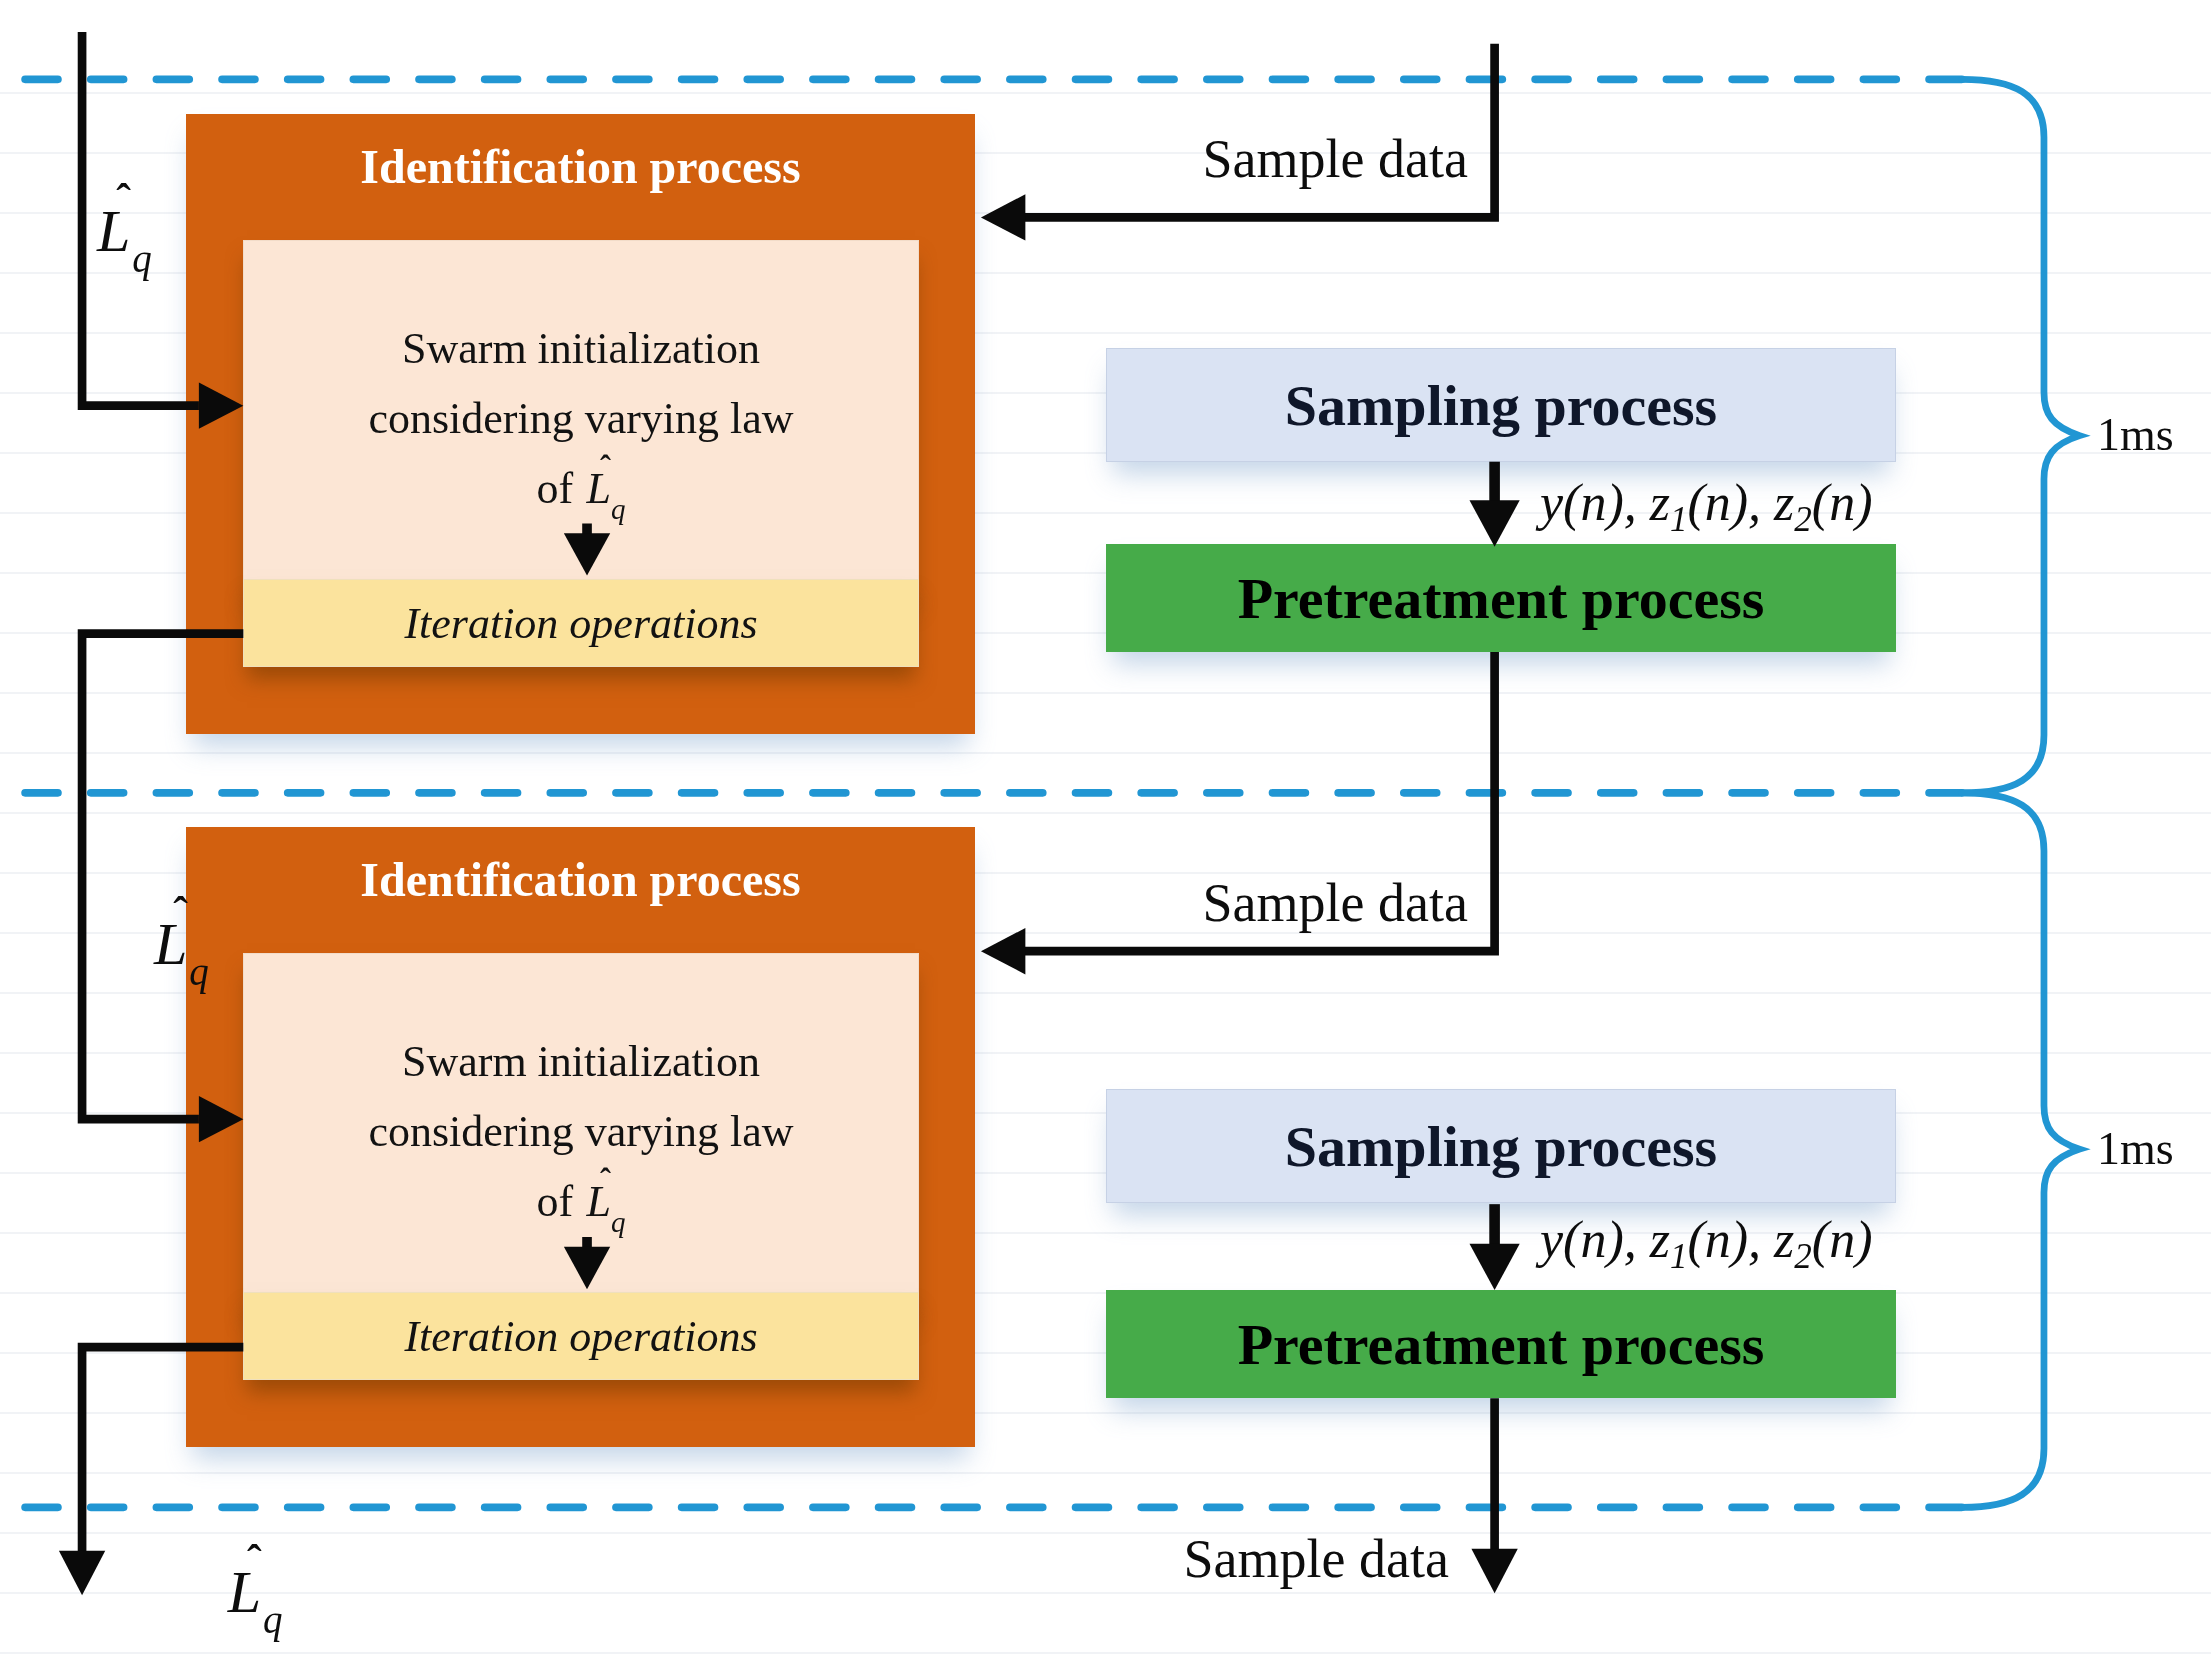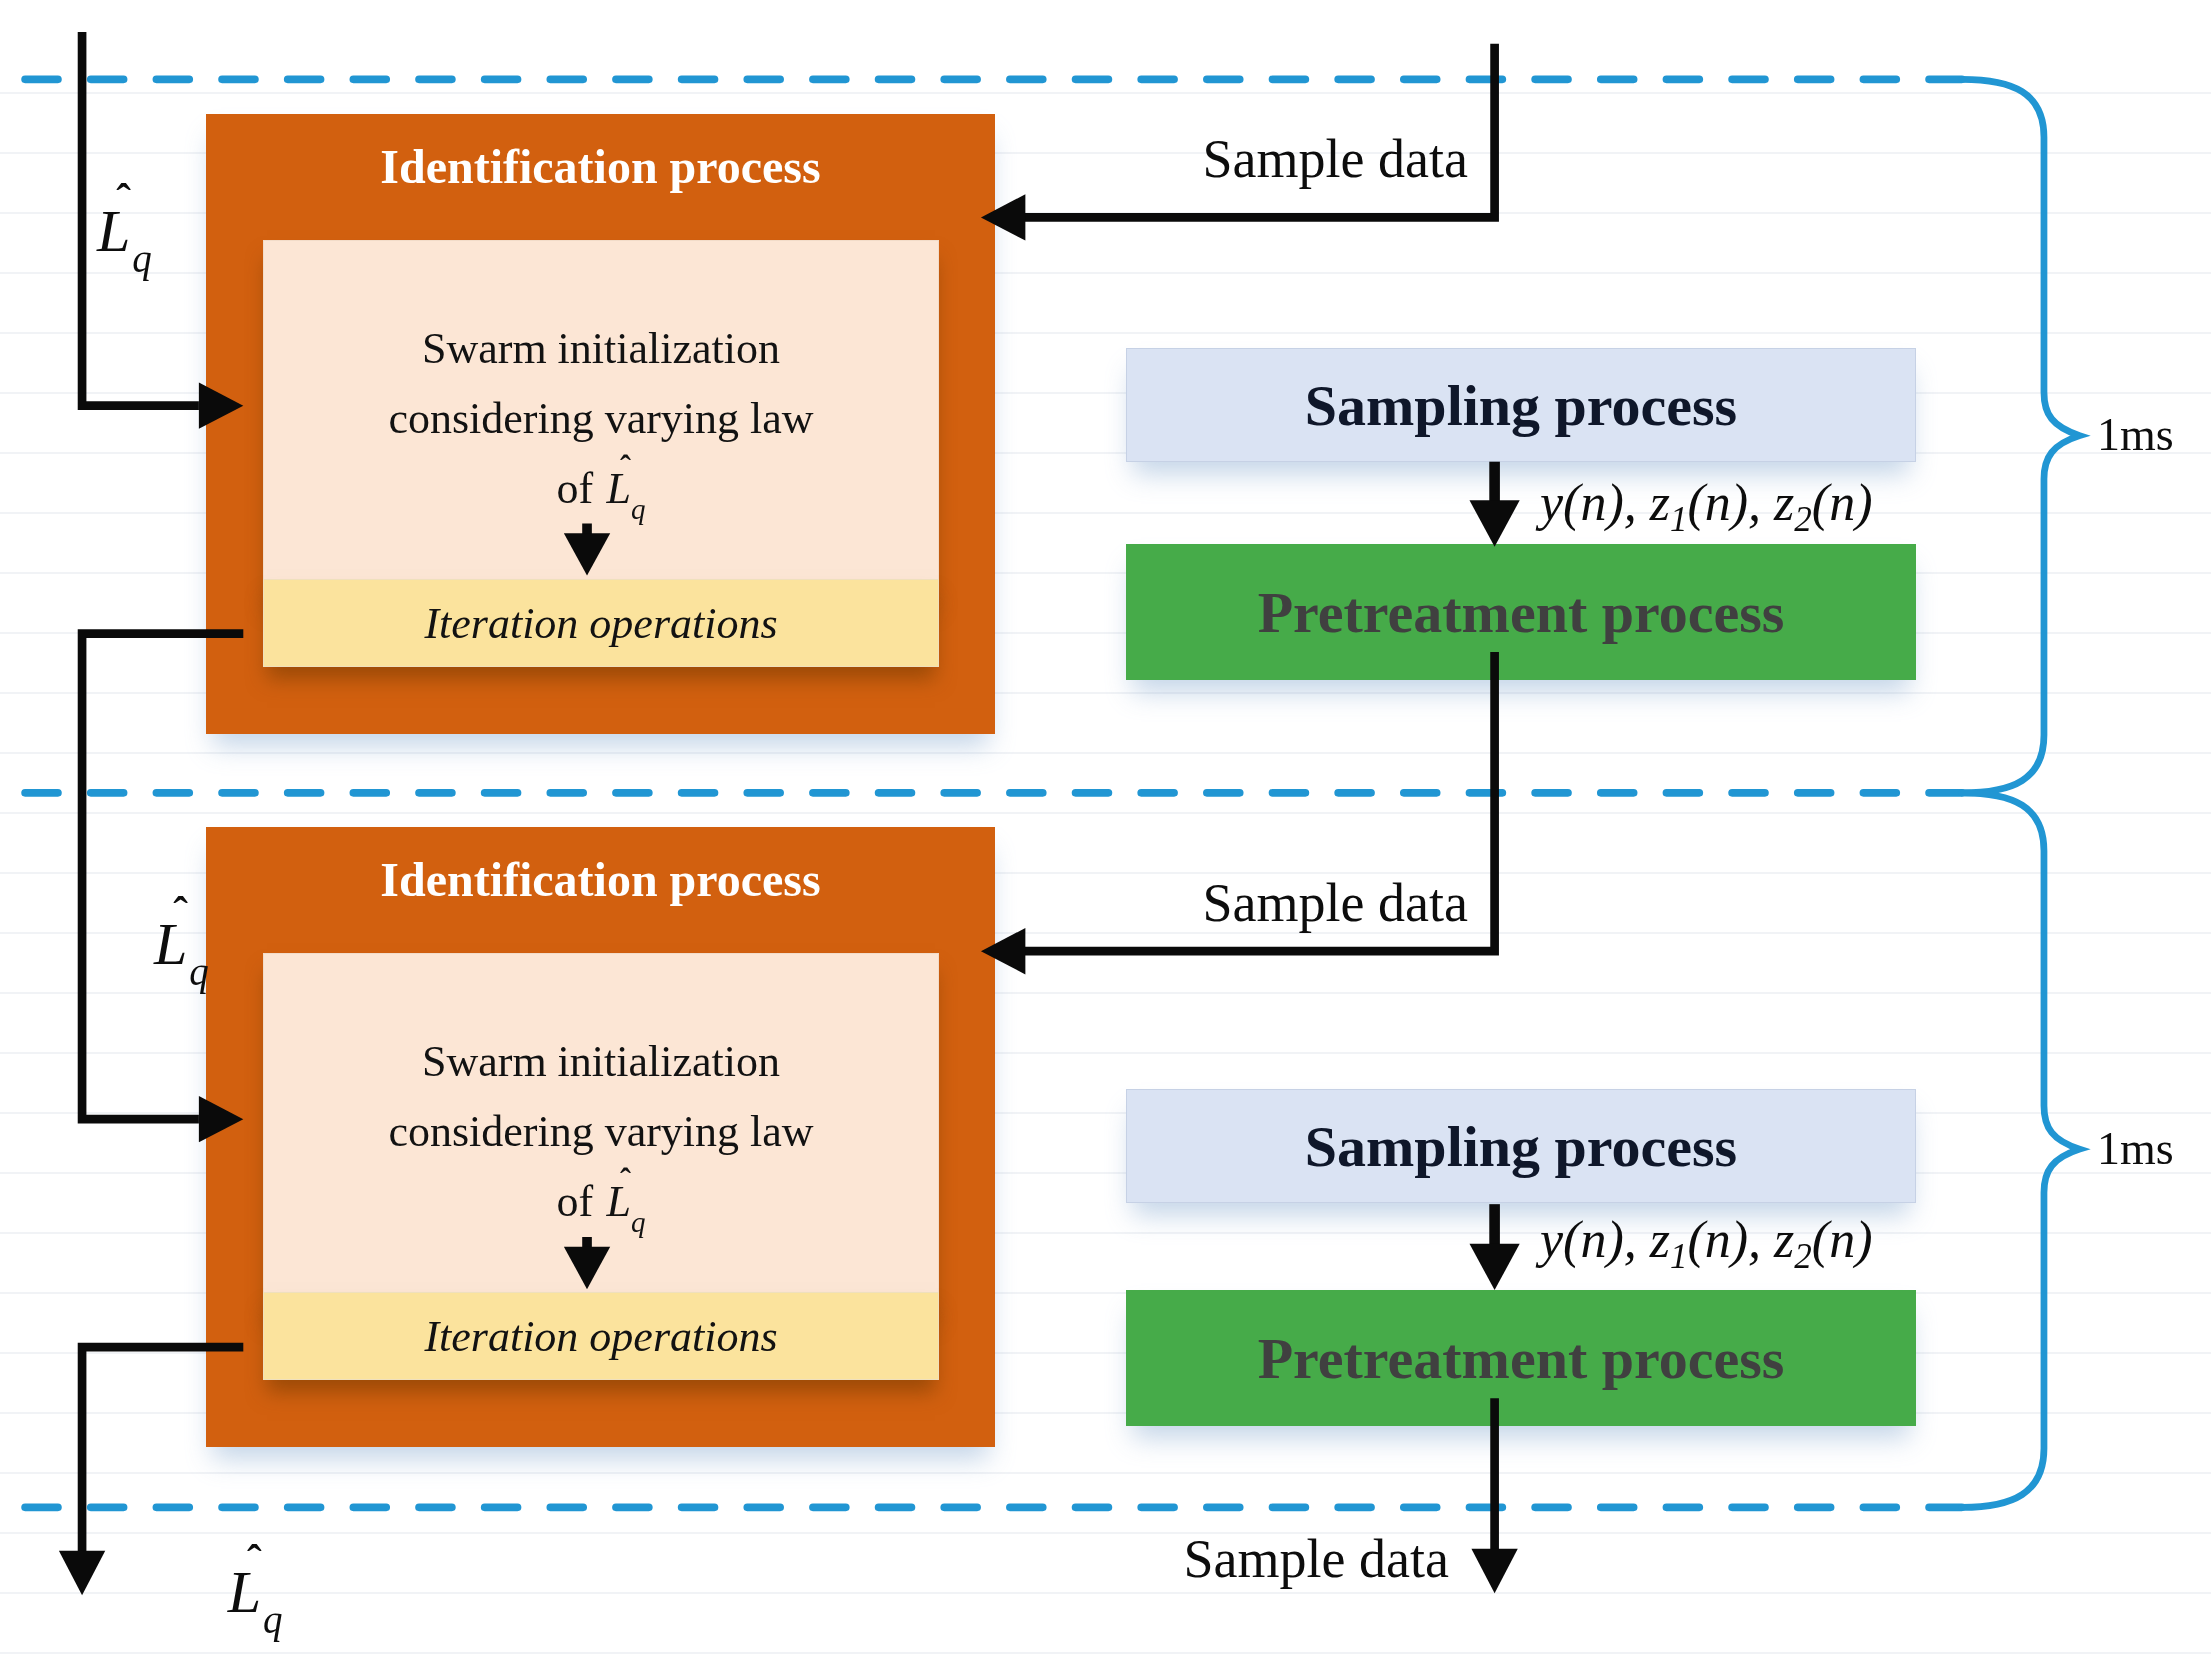--- a/index.html
+++ b/index.html
@@ -7,39 +7,39 @@
     position:relative;
     width:2211px;height:1662px;
     overflow:hidden;
     font-family:"Liberation Serif","DejaVu Serif",serif;
     background-color:#ffffff;
     background-image:repeating-linear-gradient(to bottom,#ffffff 0px,#ffffff 58px,#f1f3f6 58px,#f1f3f6 60px);
     background-position:0 34px;
   }
   .overlay{position:absolute;left:0;top:0;z-index:3;pointer-events:none;}
   .box{position:absolute;box-sizing:border-box;z-index:2;}
-  .shadow-soft{box-shadow:0 17.4px 25px -5.8px rgba(125,162,205,.45);margin-left:20px;}
+  .shadow-soft{box-shadow:0 17.4px 25px -5.8px rgba(125,162,205,.45);}
   .orange{width:789px;height:620px;background:#d2600f;}
   .orange .id-title{
     text-align:center;margin-top:25px;
     font-weight:bold;font-size:48px;line-height:1.15;color:#ffffff;
   }
   .inner{position:absolute;left:57px;width:676px;box-sizing:border-box;
     display:flex;flex-direction:column;align-items:center;justify-content:center;
     text-align:center;color:#121212;z-index:2;
     box-shadow:0 15.4px 19.3px -3.9px rgba(112,56,2,.55);}
   .pink{top:126px;height:358px;background:#fce6d5;border:1.9px solid #f2dcc9;
     font-size:44px;line-height:70px;}
   .yellow{top:465px;height:88px;background:#fbe39d;border:1.9px solid #efe0bd;
     font-size:44px;font-style:italic;}
   .rightbox{width:790px;height:114px;left:1106px;
     display:flex;align-items:center;justify-content:center;
     font-weight:bold;font-size:58px;}
   .sampling{background:#dae3f3;border:1.9px solid #c6d1e5;color:#0f172a;}
-  .pretreat{background:#46ab49;color:#404040;height:136px;}
+  .pretreat{background:#46ab49;color:#000000;height:108px;}
   .lbl{position:absolute;z-index:4;color:#0d0d0d;}
   .sampledata{font-size:54px;width:406px;text-align:right;}
   .signals{font-size:52px;font-style:italic;white-space:nowrap;}
   .signals sub{font-size:35px;font-style:italic;line-height:0;}
   .ms{font-size:46px;}
   .lq{position:relative;display:inline-block;font-style:italic;font-size:60px;line-height:1;}
   .lq .hat{position:absolute;left:19.3px;top:-23px;font-style:normal;font-size:44px;font-weight:bold;}
   .lq sub{font-size:39px;line-height:0;position:relative;top:7.7px;left:1.9px;}
   .lq-inline{position:relative;display:inline-block;font-style:italic;font-size:44px;line-height:1;margin-left:13.5px;}
   .lq-inline .hat{position:absolute;left:13.5px;top:-15.4px;font-style:normal;font-size:33px;font-weight:bold;}

